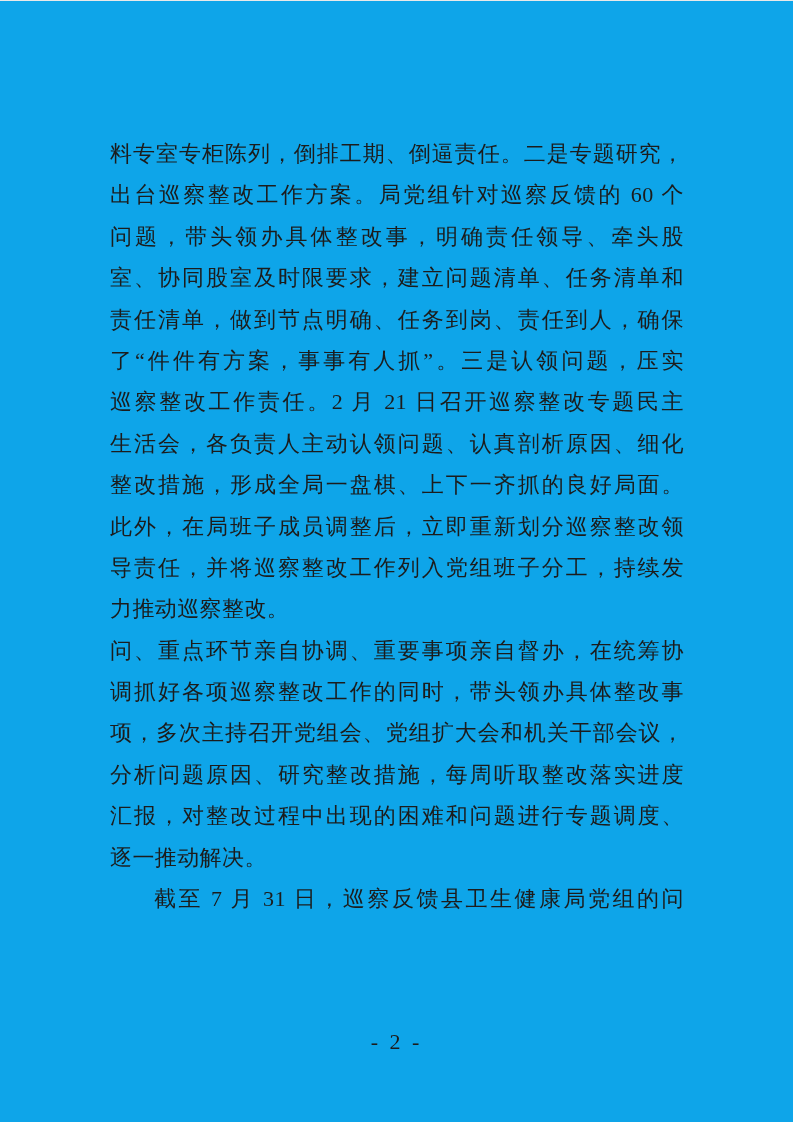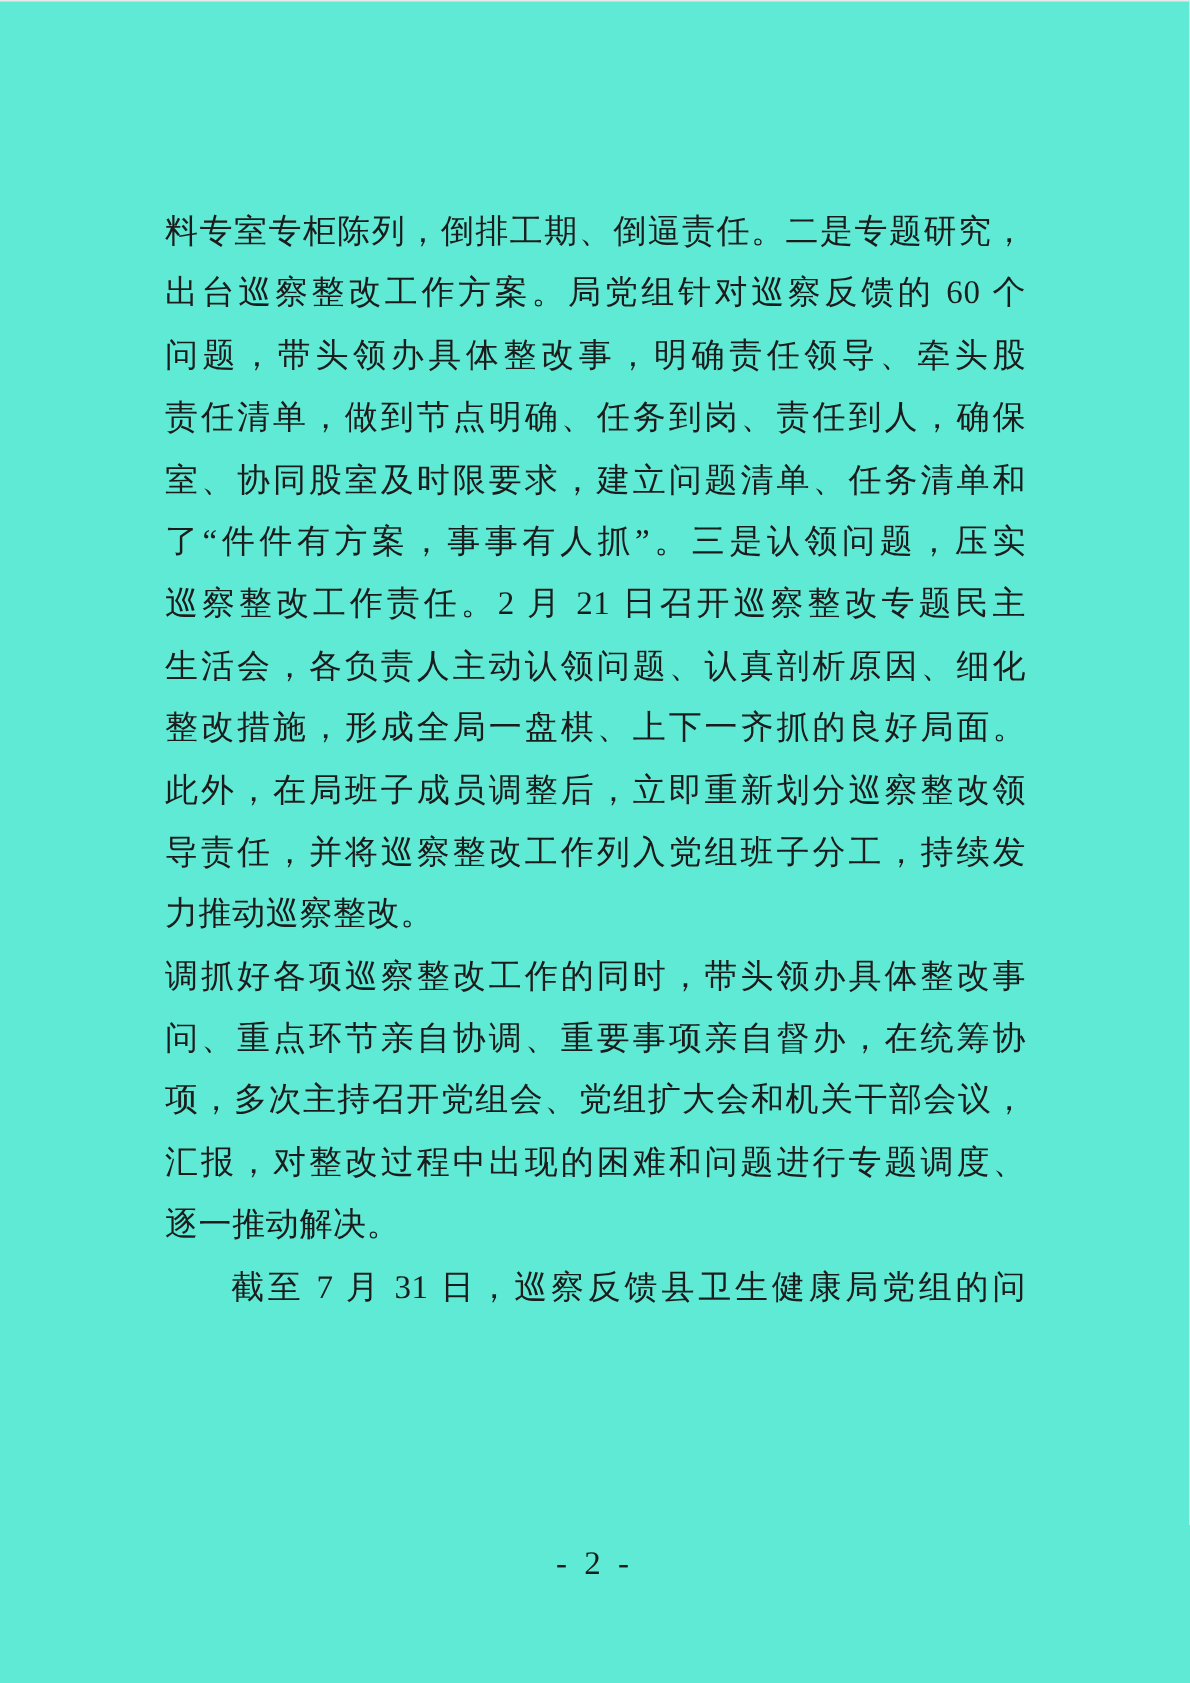--- a/index.html
+++ b/index.html
@@ -5,21 +5,21 @@
   * { margin: 0; padding: 0; box-sizing: border-box; }
   html, body {
     width: 793px;
     background: #ffffff;
     font-family: "Liberation Serif", "DejaVu Serif", serif;
   }
   .page {
     position: relative;
     width: 793px;
     height: 1122px;
-    background: #5eead4;
+    background: #0ea5e9;
     color: #1c1c1c;
     overflow: hidden;
   }
   .page-top-edge {
     position: absolute;
     top: 0; left: 0;
     width: 793px; height: 1px;
     background: #e9e9e9;
   }
   .text-block {
@@ -60,31 +60,32 @@
 </head>
 <body>
 
 <div class="page">
   <div class="page-top-edge"></div>
 
   <div class="text-block">
     <div class="line">料专室专柜陈列，倒排工期、倒逼责任。二是专题研究，</div>
     <div class="line">出台巡察整改工作方案。局党组针对巡察反馈的 60 个</div>
     <div class="line">问题，带头领办具体整改事，明确责任领导、牵头股</div>
+    <div class="line">室、协同股室及时限要求，建立问题清单、任务清单和</div>
     <div class="line">责任清单，做到节点明确、任务到岗、责任到人，确保</div>
-    <div class="line">室、协同股室及时限要求，建立问题清单、任务清单和</div>
     <div class="line">了“件件有方案，事事有人抓”。三是认领问题，压实</div>
     <div class="line">巡察整改工作责任。2 月 21 日召开巡察整改专题民主</div>
     <div class="line">生活会，各负责人主动认领问题、认真剖析原因、细化</div>
     <div class="line">整改措施，形成全局一盘棋、上下一齐抓的良好局面。</div>
     <div class="line">此外，在局班子成员调整后，立即重新划分巡察整改领</div>
     <div class="line">导责任，并将巡察整改工作列入党组班子分工，持续发</div>
     <div class="line pend">力推动巡察整改。</div>
+    <div class="line">问、重点环节亲自协调、重要事项亲自督办，在统筹协</div>
     <div class="line">调抓好各项巡察整改工作的同时，带头领办具体整改事</div>
-    <div class="line">问、重点环节亲自协调、重要事项亲自督办，在统筹协</div>
     <div class="line">项，多次主持召开党组会、党组扩大会和机关干部会议，</div>
+    <div class="line">分析问题原因、研究整改措施，每周听取整改落实进度</div>
     <div class="line">汇报，对整改过程中出现的困难和问题进行专题调度、</div>
     <div class="line pend">逐一推动解决。</div>
     <div class="line indent">截至 7 月 31 日，巡察反馈县卫生健康局党组的问</div>
   </div>
 
   <div class="footer">- 2 -</div>
 </div>
 
 </body></html>

